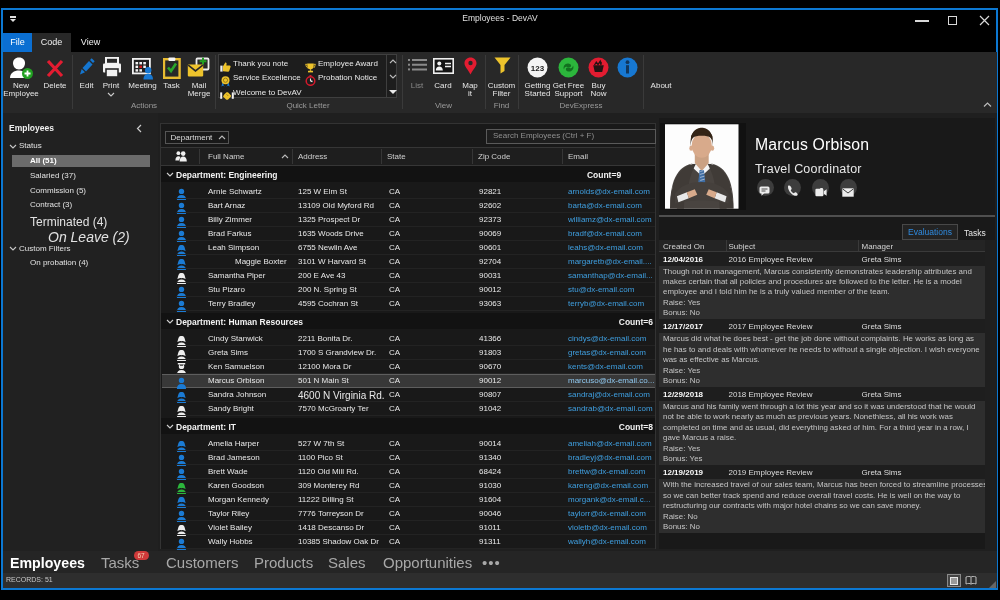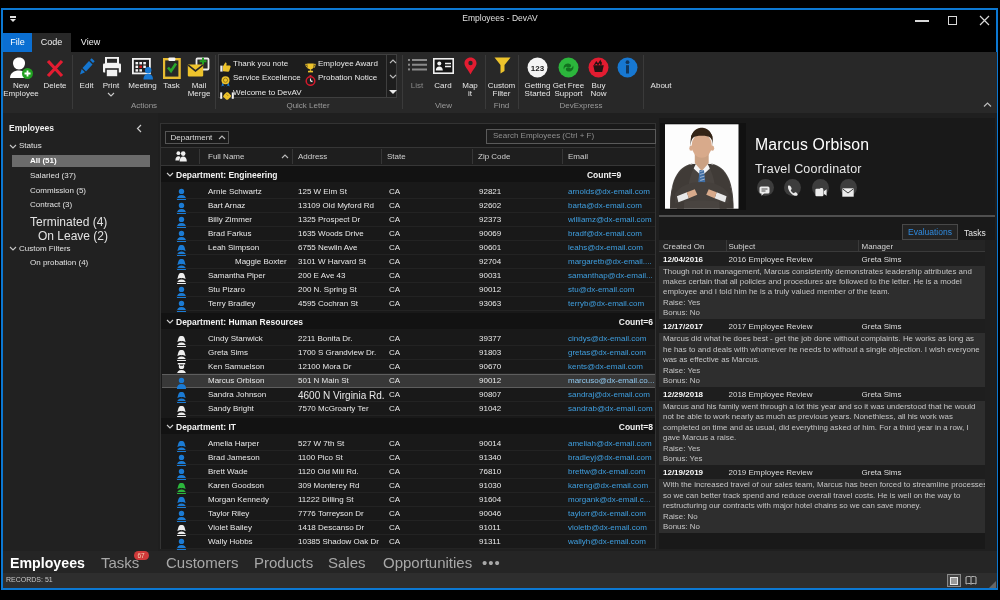--- a/index.html
+++ b/index.html
@@ -192,21 +192,21 @@
 <svg class="a" style="left:9px;top:143.5px;" width="8" height="5" viewBox="0 0 8 5">
     <path d="M1 1 L4 4 L7 1" stroke="#c8c8c8" stroke-width="1.1" fill="none"></path>
   </svg>
 <div class="a txt" style="left:19px;top:141px;font-size:8px;color:#e2e2e2;">Status</div>
 <div class="a" style="left:12px;top:154.5px;width:138px;height:12.5px;background:#6b6b6b;"></div>
 <div class="a txt" style="left:30px;top:156px;font-size:8px;font-weight:bold;color:#fff;">All (51)</div>
 <div class="a txt" style="left:30px;top:170.5px;font-size:8px;color:#e2e2e2;">Salaried (37)</div>
 <div class="a txt" style="left:30px;top:185.5px;font-size:8px;color:#e2e2e2;">Commission (5)</div>
 <div class="a txt" style="left:30px;top:200px;font-size:8px;color:#e2e2e2;">Contract (3)</div>
 <div class="a txt" style="left:30px;top:214.5px;font-size:12px;color:#e2e2e2;">Terminated (4)</div>
-<div class="a txt" style="left:38px;top:229px;font-size:12px;color:#e2e2e2;">On Leave (2)</div>
+<div class="a txt" style="left:48px;top:229px;font-size:14px;color:#e2e2e2;font-style:italic;">On Leave (2)</div>
 <svg class="a" style="left:9px;top:246px;" width="8" height="5" viewBox="0 0 8 5">
     <path d="M1 1 L4 4 L7 1" stroke="#c8c8c8" stroke-width="1.1" fill="none"></path>
   </svg>
 <div class="a txt" style="left:19px;top:243.5px;font-size:8px;color:#e2e2e2;">Custom Filters</div>
 <div class="a txt" style="left:30px;top:258px;font-size:8px;color:#e2e2e2;">On probation  (4)</div>
 <div class="a" style="left:160px;top:123px;width:496px;height:425.5px;background:#191919;border:1px solid #333;border-bottom:none;"></div>
 <div class="a" style="left:164.5px;top:130.5px;width:64.5px;height:13px;border:1px solid #555;color:#ddd;font-size:8px;line-height:11.5px;padding-left:5px;">Department</div>
 <svg class="a" style="left:218px;top:134.5px;" width="8" height="5" viewBox="0 0 8 5">
     <path d="M1 4 L4 1 L7 4" stroke="#bbb" stroke-width="1.1" fill="none"></path>
   </svg>
@@ -337,21 +337,21 @@
 <div class="a txt" style="left:176px;top:316.5px;font-size:8.5px;font-weight:bold;color:#f2f2f2;">Department: Human Resources</div>
 <div class="a" style="left:555px;top:316.5px;width:98px;text-align:right;font-size:8.5px;font-weight:bold;color:#f2f2f2;">Count=6</div>
 <div class="a" style="left:176px;top:332.5px;"><svg width="11" height="12" viewBox="0 0 11 12">
       <circle cx="5.5" cy="3.7" r="2.5" fill="#ededed"></circle>
       <path d="M3 1.9 C4 0.6 7 0.6 8 1.9 C9 3.3 9 5.4 9.7 6.9 L6.9 6.1 L4.1 6.1 L1.3 6.9 C2 5.4 2 3.3 3 1.9 Z" fill="#ededed"></path>
       <path d="M1 12 C1 9 2.6 7.4 5.5 7.4 C8.4 7.4 10 9 10 12 Z" fill="#ededed"></path>
     </svg></div>
 <div class="a txt" style="left:208px;top:334.0px;font-size:8px;color:#e8e8e8;">Cindy Stanwick</div>
 <div class="a txt" style="left:298px;top:334.0px;font-size:8px;color:#e8e8e8;">2211 Bonita Dr.</div>
 <div class="a txt" style="left:389px;top:334.0px;font-size:8px;color:#e8e8e8;">CA</div>
-<div class="a txt" style="left:479px;top:334.0px;font-size:8px;color:#e8e8e8;">39377</div>
+<div class="a txt" style="left:479px;top:334.0px;font-size:8px;color:#e8e8e8;">41366</div>
 <div class="a txt" style="left:568px;top:334.0px;width:86px;overflow:hidden;font-size:8px;color:#3f9fe0;">cindys@dx-email.com</div>
 <div class="a" style="left:176px;top:345.2px;width:479px;height:1px;background:#232323;"></div>
 <div class="a" style="left:176px;top:346.5px;"><svg width="11" height="12" viewBox="0 0 11 12">
       <circle cx="5.5" cy="3.7" r="2.5" fill="#ededed"></circle>
       <path d="M3 1.9 C4 0.6 7 0.6 8 1.9 C9 3.3 9 5.4 9.7 6.9 L6.9 6.1 L4.1 6.1 L1.3 6.9 C2 5.4 2 3.3 3 1.9 Z" fill="#ededed"></path>
       <path d="M1 12 C1 9 2.6 7.4 5.5 7.4 C8.4 7.4 10 9 10 12 Z" fill="#ededed"></path>
     </svg></div>
 <div class="a txt" style="left:208px;top:348.0px;font-size:8px;color:#e8e8e8;">Greta Sims</div>
 <div class="a txt" style="left:298px;top:348.0px;font-size:8px;color:#e8e8e8;">1700 S Grandview Dr.</div>
 <div class="a txt" style="left:389px;top:348.0px;font-size:8px;color:#e8e8e8;">CA</div>
@@ -429,21 +429,21 @@
 <div class="a txt" style="left:479px;top:453.0px;font-size:8px;color:#e8e8e8;">91340</div>
 <div class="a txt" style="left:568px;top:453.0px;width:86px;overflow:hidden;font-size:8px;color:#3f9fe0;">bradleyj@dx-email.com</div>
 <div class="a" style="left:176px;top:464.2px;width:479px;height:1px;background:#232323;"></div>
 <div class="a" style="left:176px;top:465.5px;"><svg width="11" height="12" viewBox="0 0 11 12">
       <circle cx="5.5" cy="3.4" r="2.7" fill="#1b7bd4"></circle>
       <path d="M0.9 12 C0.9 8.8 2.5 7.1 5.5 7.1 C8.5 7.1 10.1 8.8 10.1 12 Z" fill="#1b7bd4"></path>
     </svg></div>
 <div class="a txt" style="left:208px;top:467.0px;font-size:8px;color:#e8e8e8;">Brett Wade</div>
 <div class="a txt" style="left:298px;top:467.0px;font-size:8px;color:#e8e8e8;">1120 Old Mill Rd.</div>
 <div class="a txt" style="left:389px;top:467.0px;font-size:8px;color:#e8e8e8;">CA</div>
-<div class="a txt" style="left:479px;top:467.0px;font-size:8px;color:#e8e8e8;">76810</div>
+<div class="a txt" style="left:479px;top:467.0px;font-size:8px;color:#e8e8e8;">68424</div>
 <div class="a txt" style="left:568px;top:467.0px;width:86px;overflow:hidden;font-size:8px;color:#3f9fe0;">brettw@dx-email.com</div>
 <div class="a" style="left:176px;top:478.2px;width:479px;height:1px;background:#232323;"></div>
 <div class="a" style="left:176px;top:479.5px;"><svg width="11" height="12" viewBox="0 0 11 12">
       <circle cx="5.5" cy="3.7" r="2.5" fill="#2cb63c"></circle>
       <path d="M3 1.9 C4 0.6 7 0.6 8 1.9 C9 3.3 9 5.4 9.7 6.9 L6.9 6.1 L4.1 6.1 L1.3 6.9 C2 5.4 2 3.3 3 1.9 Z" fill="#2cb63c"></path>
       <path d="M1 12 C1 9 2.6 7.4 5.5 7.4 C8.4 7.4 10 9 10 12 Z" fill="#2cb63c"></path>
     </svg></div>
 <div class="a txt" style="left:208px;top:481.0px;font-size:8px;color:#e8e8e8;">Karen Goodson</div>
 <div class="a txt" style="left:298px;top:481.0px;font-size:8px;color:#e8e8e8;text-align:right;">309 Monterey Rd</div>
 <div class="a txt" style="left:389px;top:481.0px;font-size:8px;color:#e8e8e8;">CA</div>

